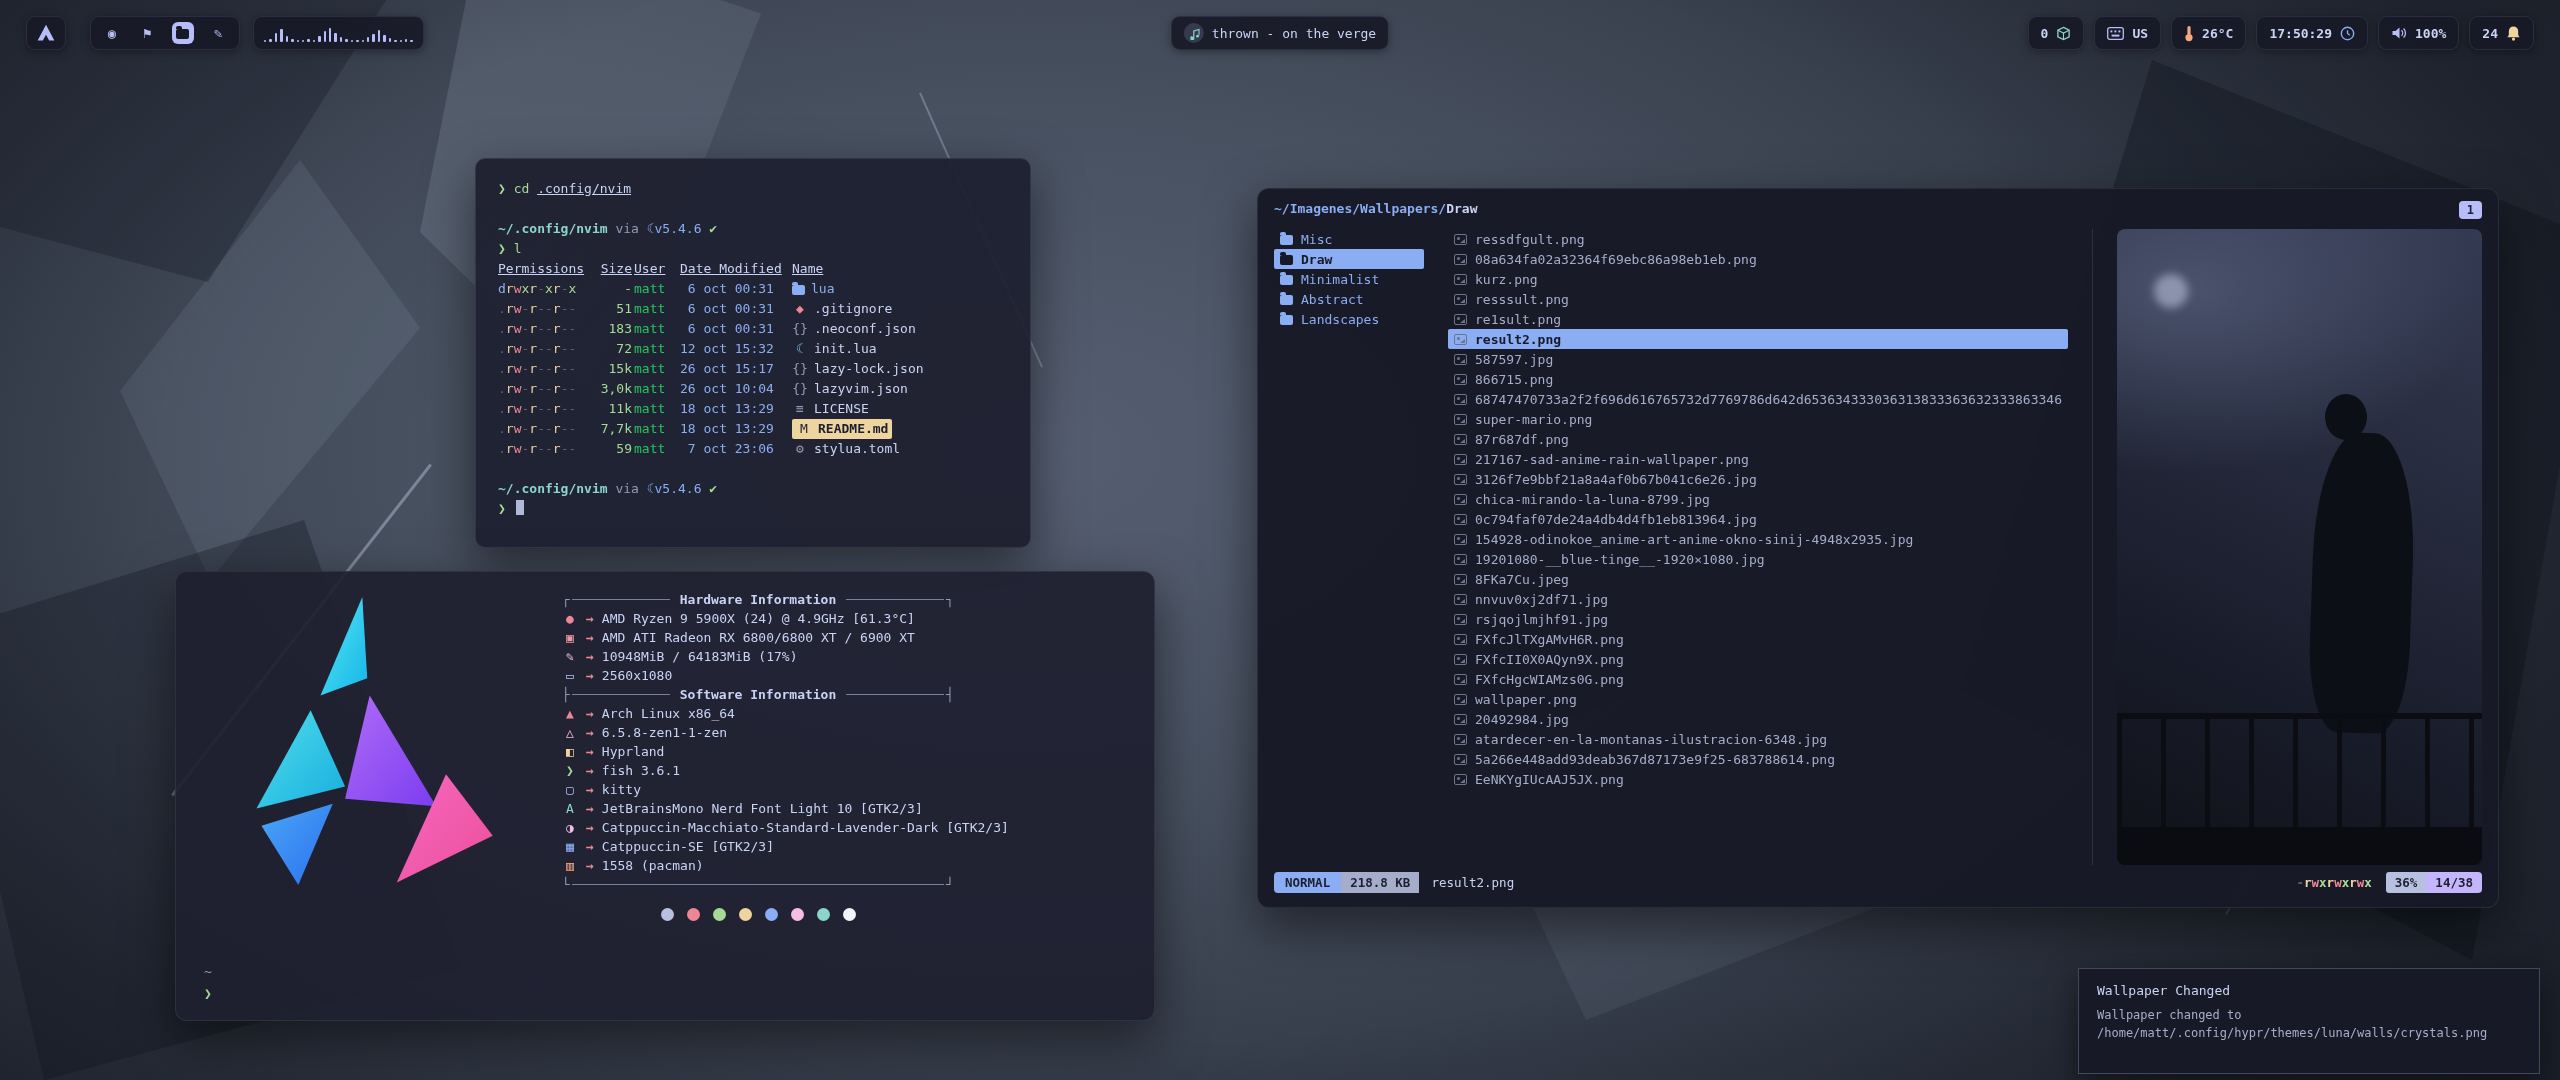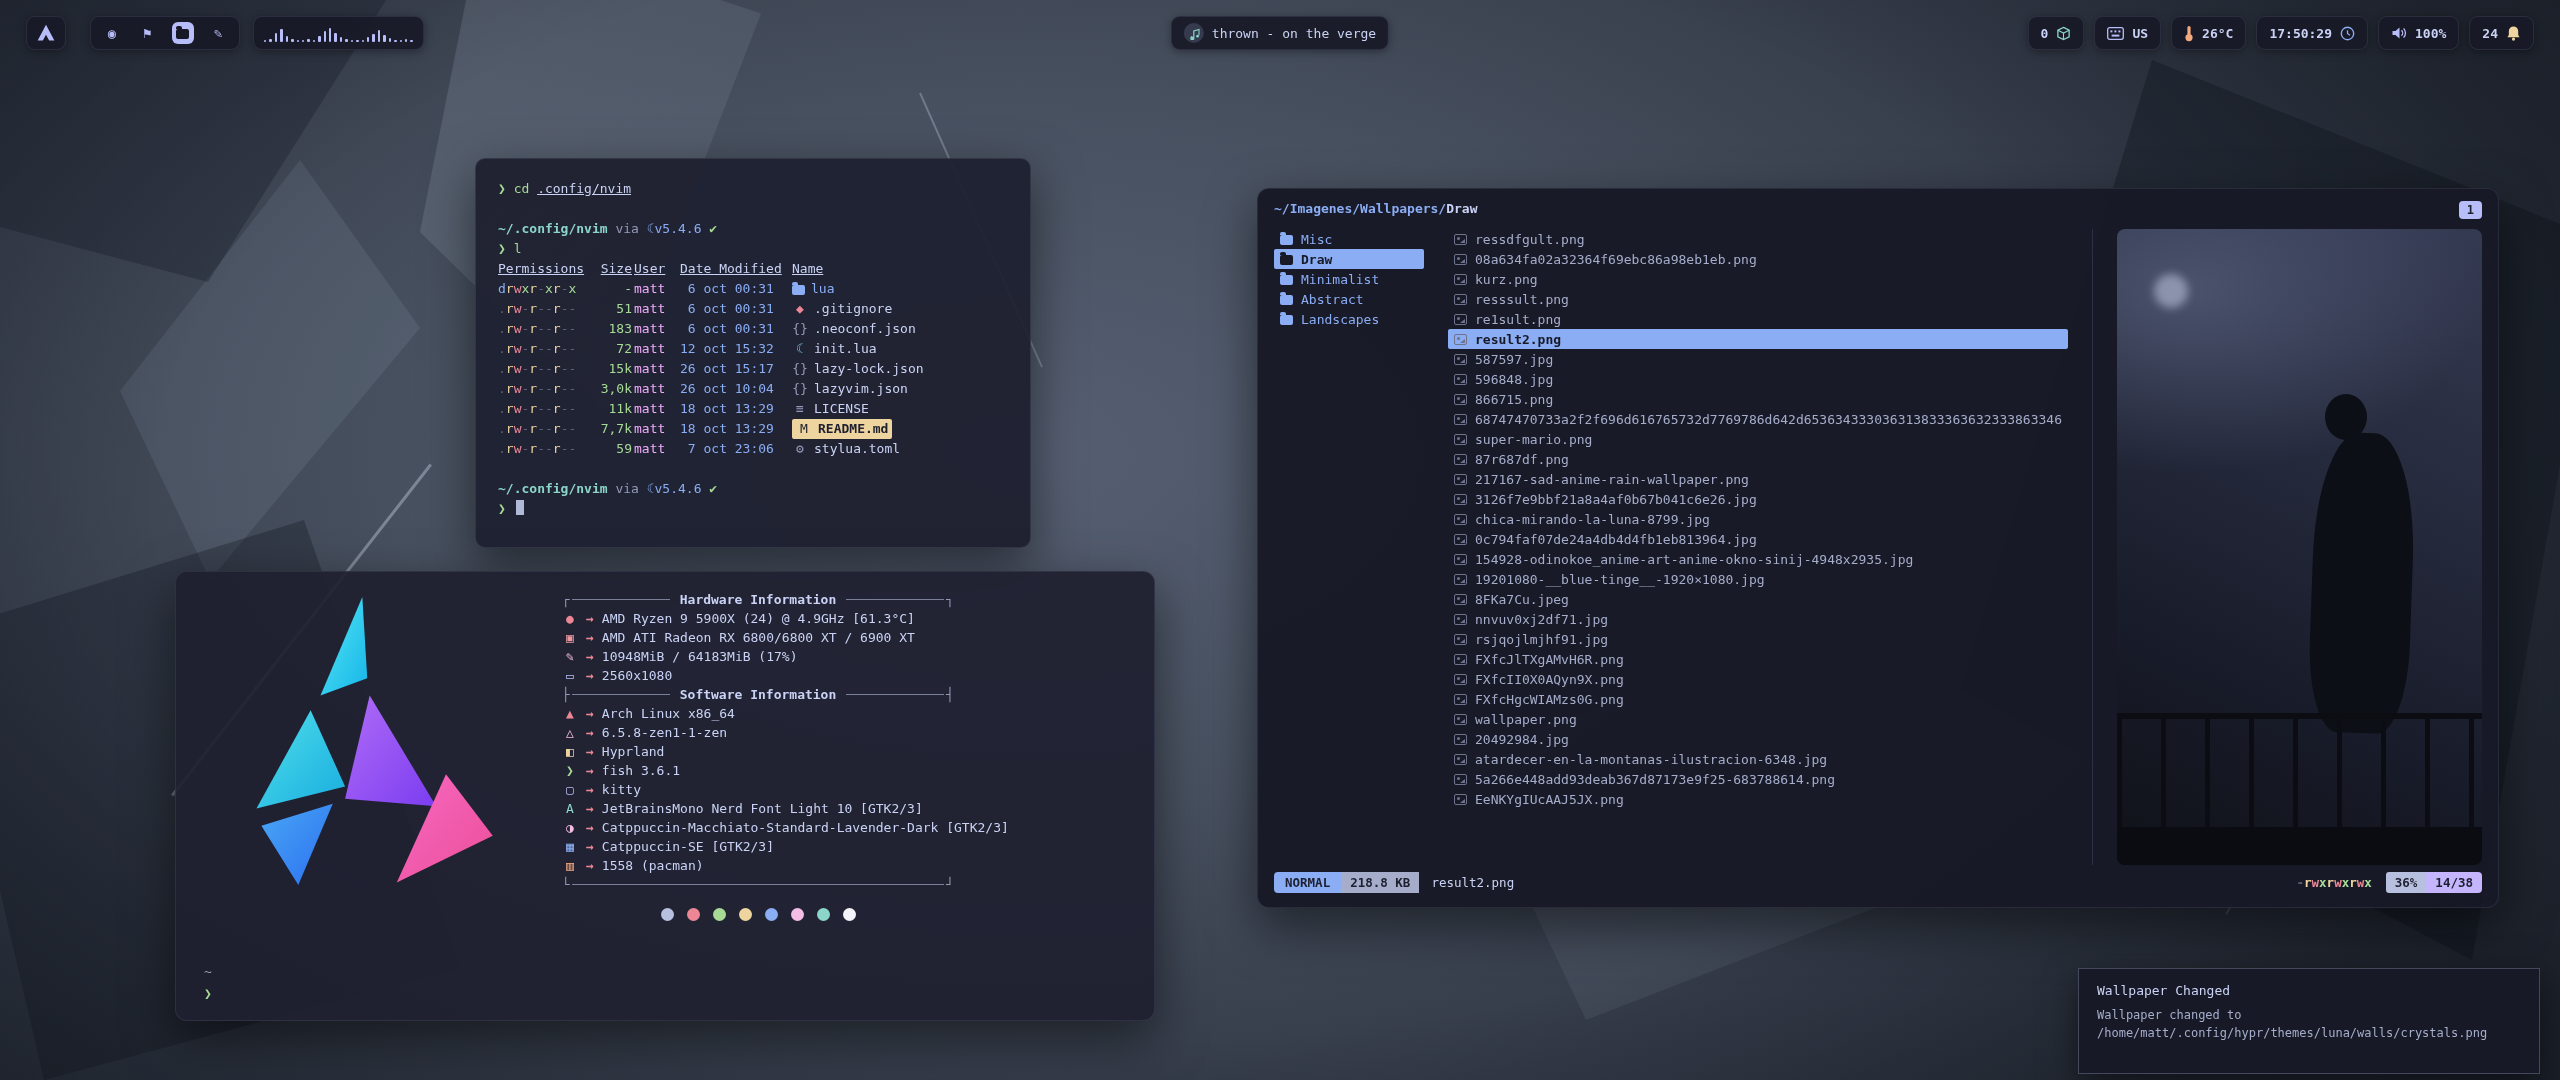--- a/index.html
+++ b/index.html
@@ -52,21 +52,21 @@
   .cmd{color:#a6da95}
   .arg{color:#cad3f5;text-decoration:underline}
   .path{color:#8bd5ca;font-weight:bold}
   .dim{color:#939ab7}
   .lua{color:#8aadf4}
   .ok{color:#a6da95}
   .ls-row{display:grid;grid-template-columns:92px 44px 46px 112px 1fr;height:20px;white-space:pre}
   .ls-head span{text-decoration:underline;color:#cad3f5}
   .col-size{text-align:right;padding-right:2px;color:#a6da95}
   .ls-head .col-size{color:#cad3f5}
-  .col-user{color:#f0abfc}
+  .col-user{color:#22c55e}
   .ls-head .col-user{color:#cad3f5}
   .col-date{color:#8aadf4}
   .ls-head .col-date{color:#cad3f5}
   .pc-d{color:#8aadf4}.pc-r{color:#eed49f}.pc-w{color:#ed8796}.pc-x{color:#a6da95}.pc-dim{color:#5b6078}
   .namewrap{display:inline-flex;align-items:center;gap:6px}
   .namewrap.hl{background:#eed49f;border-radius:2px;padding:0 4px}
   .namewrap.hl .fname{color:#1e2030;font-weight:bold}
   .cursor{display:inline-block;width:8px;height:15px;background:rgba(202,211,245,.85);vertical-align:-2px;margin-left:2px}
 
   
@@ -429,21 +429,20 @@
           <div class="yz-row"><span class="icon-folder"></span><span class="yzname">Landscapes</span></div>
         </div>
       <div id="yz-files">
           <div class="yz-row"><span class="icon-image"></span><span class="yzname">ressdfgult.png</span></div>
           <div class="yz-row"><span class="icon-image"></span><span class="yzname">08a634fa02a32364f69ebc86a98eb1eb.png</span></div>
           <div class="yz-row"><span class="icon-image"></span><span class="yzname">kurz.png</span></div>
           <div class="yz-row"><span class="icon-image"></span><span class="yzname">resssult.png</span></div>
           <div class="yz-row"><span class="icon-image"></span><span class="yzname">re1sult.png</span></div>
           <div class="yz-row sel"><span class="icon-image"></span><span class="yzname">result2.png</span></div>
           <div class="yz-row"><span class="icon-image"></span><span class="yzname">587597.jpg</span></div>
-          <div class="yz-row"><span class="icon-image"></span><span class="yzname">596848.jpg</span></div>
           <div class="yz-row"><span class="icon-image"></span><span class="yzname">866715.png</span></div>
           <div class="yz-row"><span class="icon-image"></span><span class="yzname">68747470733a2f2f696d616765732d7769786d642d653634333036313833363632333863346</span></div>
           <div class="yz-row"><span class="icon-image"></span><span class="yzname">super-mario.png</span></div>
           <div class="yz-row"><span class="icon-image"></span><span class="yzname">87r687df.png</span></div>
           <div class="yz-row"><span class="icon-image"></span><span class="yzname">217167-sad-anime-rain-wallpaper.png</span></div>
           <div class="yz-row"><span class="icon-image"></span><span class="yzname">3126f7e9bbf21a8a4af0b67b041c6e26.jpg</span></div>
           <div class="yz-row"><span class="icon-image"></span><span class="yzname">chica-mirando-la-luna-8799.jpg</span></div>
           <div class="yz-row"><span class="icon-image"></span><span class="yzname">0c794faf07de24a4db4d4fb1eb813964.jpg</span></div>
           <div class="yz-row"><span class="icon-image"></span><span class="yzname">154928-odinokoe_anime-art-anime-okno-sinij-4948x2935.jpg</span></div>
           <div class="yz-row"><span class="icon-image"></span><span class="yzname">19201080-__blue-tinge__-1920×1080.jpg</span></div>

